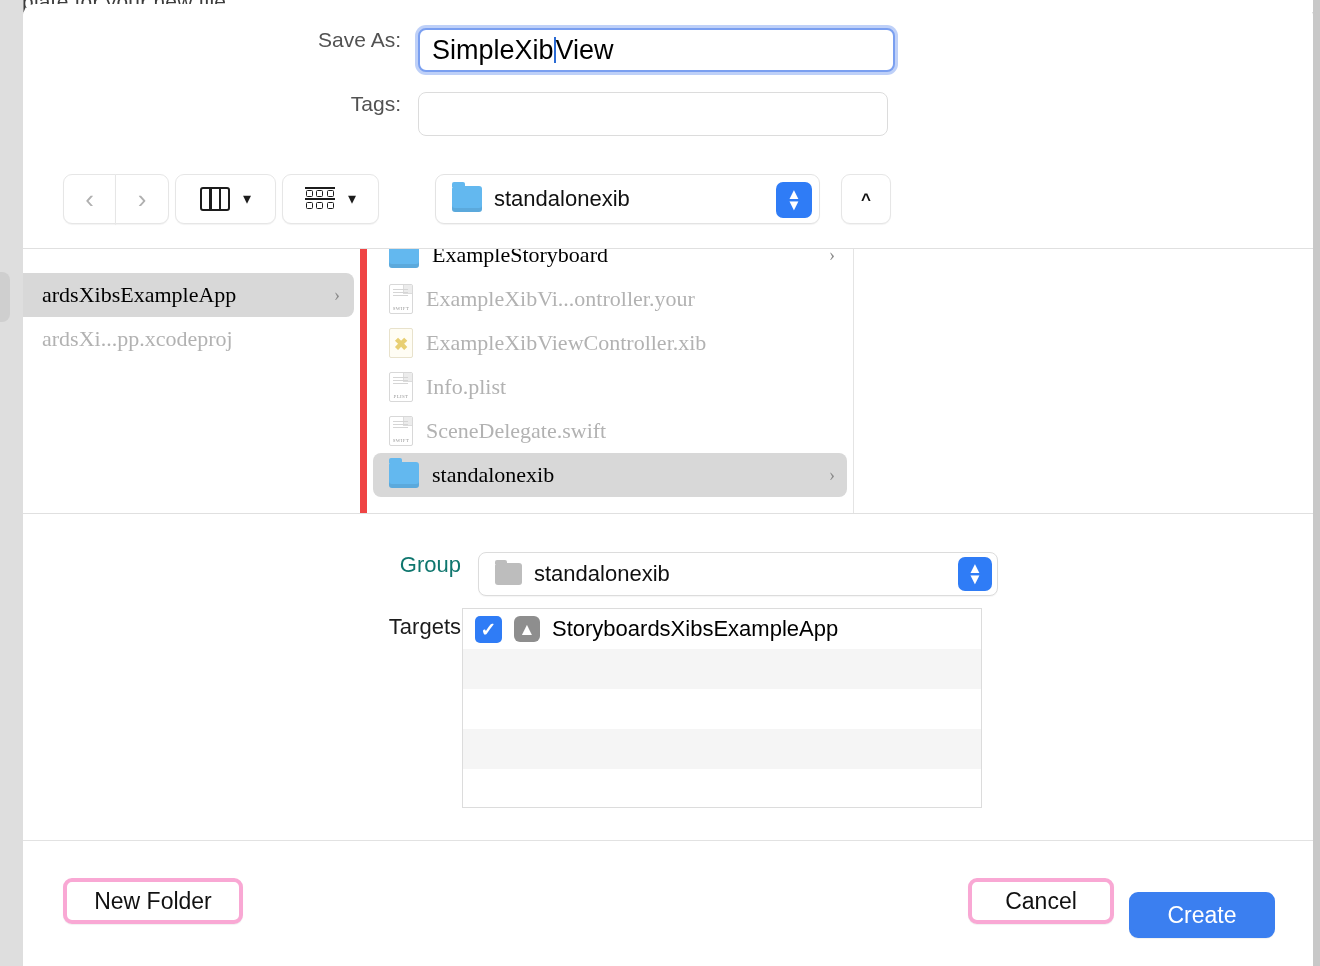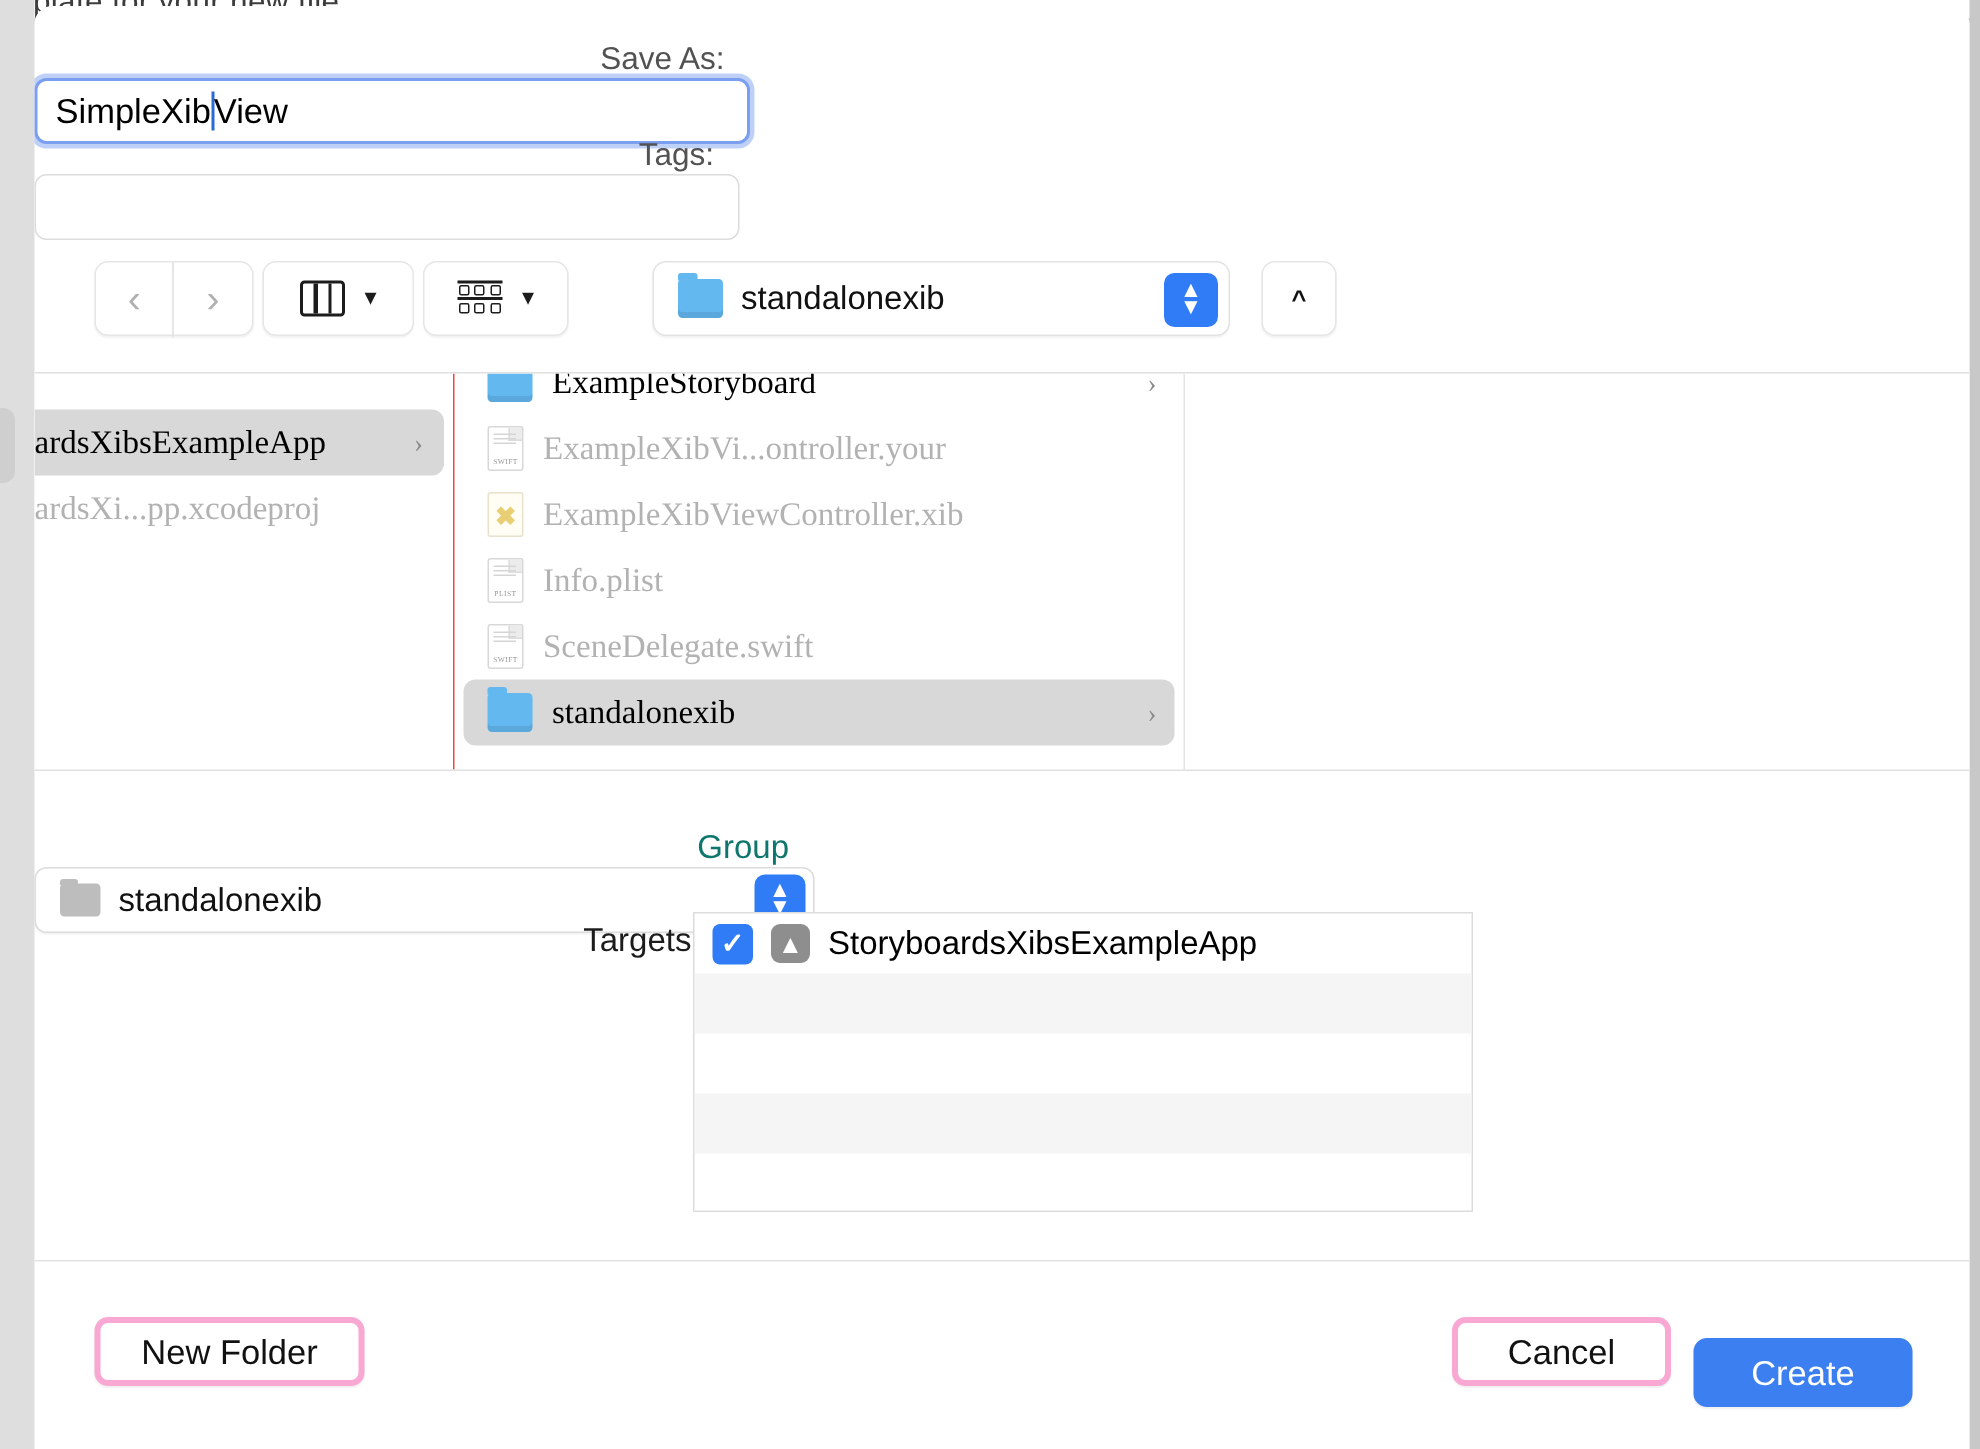--- a/index.html
+++ b/index.html
@@ -41,29 +41,29 @@
   
   .sheet {
     position: absolute; left: 23px; top: 4px;
     width: 1290px; height: 962px;
     background: #ffffff;
     border-top-left-radius: 12px; border-top-right-radius: 12px;
     overflow: hidden;
   }
 
   
-  .form-row { position: absolute; display: flex; align-items: flex-end; flex-direction: column; }
+  .form-row { position: absolute; display: flex; align-items: flex-start; }
   .form-label {
     width: 395px; text-align: right; padding-right: 17px;
     font-size: 21px; color: #525252;
   }
   .text-field {
     height: 44px; border-radius: 8px; background: #fff;
     display: flex; align-items: center; padding: 16px 12px;
-    font-size: 23px; color: #000;
+    font-size: 27px; color: #000;
   }
   .saveas-row { left: 0; top: 24px; }
   .saveas-field {
     width: 477px; border: 2px solid #7a9ff0;
     box-shadow: 0 0 0 3px rgba(110,150,240,.45);
   }
   .caret {
     display: inline-block; width: 2px; height: 26px;
     background: #2b6bd4; margin: 0 0px;
   }
@@ -125,21 +125,21 @@
   }
   .search-ph { font-size: 23px; color: #b4b4b4; }
 
   
   .browser {
     position: absolute; left: 0; top: 244px; width: 1290px; height: 266px;
     border-top: 1px solid #e0e0e0; border-bottom: 1px solid #e0e0e0;
     background: #fff; overflow: hidden; display: flex;
   }
   .col { height: 100%; position: relative; overflow: hidden; }
-  .col-1 { width: 280px; border-right: 1px solid #ef4444; }
+  .col-1 { width: 344px; border-right: 7px solid #ef4444; padding-left: 19px; }
   .col-2 { width: 487px; border-right: 1px solid #e4e4e4; }
   .col-3 { flex: 1; }
   .col-1 .rows { padding-top: 24px; }
   .col-2 .rows { margin-top: -16px; }
 
   .frow {
     height: 44px; display: flex; align-items: center; gap: 13px;
     padding: 0 12px 0 16px; border-radius: 8px; margin: 0 6px;
     font-size: 22px; white-space: nowrap; font-family: Liberation Serif, serif;
   }

